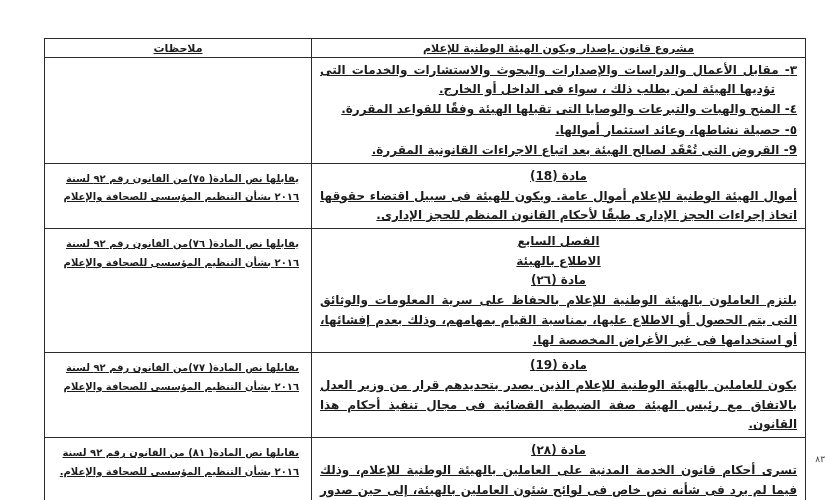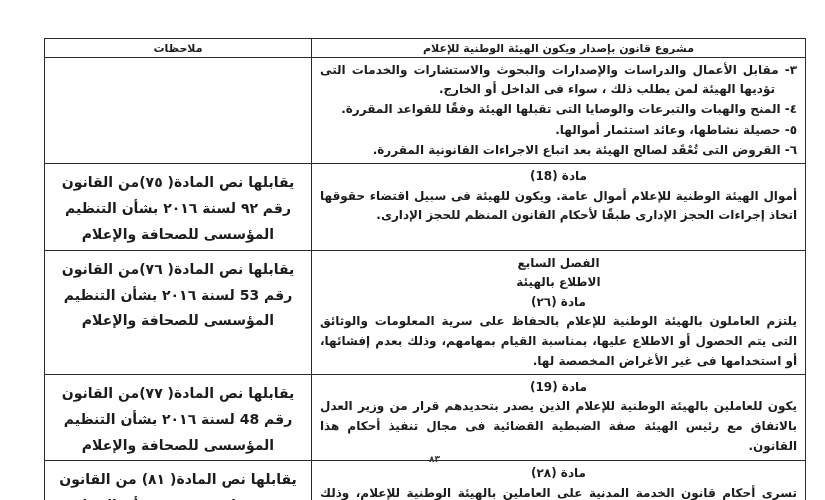--- a/index.html
+++ b/index.html
@@ -10,51 +10,51 @@
   .page{
     position:relative;width:825px;height:500px;background:#ffffff;
     color:#1c1c1c;font-weight:700;direction:rtl;
   }
   .doc-table{
     position:absolute;top:38px;left:44px;width:761px;
     border-collapse:collapse;table-layout:fixed;direction:rtl;
   }
   .doc-table col.col-content{width:494px;}
   .doc-table col.col-notes{width:267px;}
-  .cell{border:1px solid #2b2b2b;vertical-align:top;background:#ffffff;}
+  .cell{border:1px solid #2b2b2b;vertical-align:top;background:#ffffff;text-decoration:underline;}
   th.cell{
     font-size:11px;font-weight:700;text-align:center;
     vertical-align:middle;padding:1px 4px;
   }
   td.content{
     font-size:12px;padding:3px 8px 2px 8px;line-height:1.6;
   }
   td.notes{
-    font-size:14px;text-align:center;padding:6px 12px 2px 12px;line-height:1.85;
+    font-size:10px;padding:6px 12px 2px 12px;line-height:1.85;
   }
   tr.r-header{height:19px;}
   tr.r1{height:95px;}
   tr.r2{height:55px;}
   tr.r3{height:92px;}
   tr.r4{height:54px;}
   tr.r5{height:59px;}
   tr.r6{height:35px;}
   .item{
     padding-right:22px;text-indent:-22px;margin-bottom:1px;
     text-align:justify;
   }
   .heading{
     font-weight:700;text-align:center;line-height:1.55;margin-bottom:1px;
   }
   .para{
     text-align:justify;line-height:1.65;
   }
   .page-number{
     position:absolute;top:454px;left:0;right:0;
-    text-align:center;font-size:9px;font-weight:700;color:#3a3a3a;padding-left:44px;
+    font-size:9px;font-weight:400;color:#3a3a3a;padding-left:44px;
   }
 </style>
 </head>
 <body>
 
 <div class="page">
 
   <table class="doc-table">
     <colgroup>
       <col class="col-content">
@@ -65,49 +65,49 @@
         <tr class="r-header">
       <th class="cell content">مشروع  قانون بإصدار ويكون الهيئة الوطنية للإعلام</th>
       <th class="cell notes">ملاحظات</th>
     </tr>
 
     <tr class="r1">
       <td class="cell content">
         <div class="item">٣-  مقابل الأعمال والدراسات والإصدارات والبحوث والاستشارات والخدمات التى تؤديها الهيئة لمن يطلب ذلك ، سواء فى الداخل أو الخارج.</div>
         <div class="item">٤-  المنح والهبات والتبرعات والوصايا التى تقبلها الهيئة وفقًا للقواعد المقررة.</div>
         <div class="item">٥-  حصيلة نشاطها، وعائد استثمار أموالها.</div>
-        <div class="item">٦-  القروض التى تُعْقَد لصالح الهيئة بعد اتباع الاجراءات القانونية المقررة.</div>
+        <div class="item">9-  القروض التى تُعْقَد لصالح الهيئة بعد اتباع الاجراءات القانونية المقررة.</div>
       </td>
       <td class="cell notes"></td>
     </tr>
 
     <tr class="r2">
       <td class="cell content">
         <div class="heading">مادة (18)</div>
         <div class="para">أموال الهيئة الوطنية للإعلام أموال عامة. ويكون للهيئة فى سبيل اقتضاء حقوقها اتخاذ إجراءات الحجز الإدارى طبقًا لأحكام القانون المنظم للحجز الإدارى.</div>
       </td>
       <td class="cell notes">يقابلها نص المادة( ٧٥)من القانون رقم ٩٢ لسنة ٢٠١٦ بشأن التنظيم المؤسسى للصحافة والإعلام</td>
     </tr>
 
     <tr class="r3">
       <td class="cell content">
         <div class="heading">الفصل السابع</div>
         <div class="heading">الاطلاع بالهيئة</div>
         <div class="heading">مادة (٢٦)</div>
         <div class="para">يلتزم العاملون بالهيئة الوطنية للإعلام بالحفاظ على سرية المعلومات والوثائق التى يتم الحصول أو الاطلاع عليها، بمناسبة القيام بمهامهم، وذلك بعدم إفشائها، أو استخدامها فى غير الأغراض المخصصة لها.</div>
       </td>
-      <td class="cell notes">يقابلها نص المادة( ٧٦)من القانون رقم 53 لسنة ٢٠١٦ بشأن التنظيم المؤسسى للصحافة والإعلام</td>
+      <td class="cell notes">يقابلها نص المادة( ٧٦)من القانون رقم ٩٢ لسنة ٢٠١٦ بشأن التنظيم المؤسسى للصحافة والإعلام</td>
     </tr>
 
     <tr class="r4">
       <td class="cell content">
         <div class="heading">مادة (19)</div>
         <div class="para">يكون للعاملين بالهيئة الوطنية للإعلام الذين يصدر بتحديدهم قرار من وزير العدل بالاتفاق مع رئيس الهيئة صفة الضبطية القضائية فى مجال تنفيذ أحكام هذا القانون.</div>
       </td>
-      <td class="cell notes">يقابلها نص المادة( ٧٧)من القانون رقم 48 لسنة ٢٠١٦ بشأن التنظيم المؤسسى للصحافة والإعلام</td>
+      <td class="cell notes">يقابلها نص المادة( ٧٧)من القانون رقم ٩٢ لسنة ٢٠١٦ بشأن التنظيم المؤسسى للصحافة والإعلام</td>
     </tr>
 
     <tr class="r5">
       <td class="cell content">
         <div class="heading">مادة (٢٨)</div>
         <div class="para">تسرى أحكام قانون الخدمة المدنية على  العاملين بالهيئة الوطنية للإعلام، وذلك فيما لم يرد فى شأنه نص خاص فى لوائح شئون العاملين بالهيئة، إلى حين صدور القانون المنظم لشئونهم.</div>
       </td>
       <td class="cell notes">يقابلها نص المادة( ٨١) من القانون رقم ٩٢ لسنة ٢٠١٦ بشأن التنظيم المؤسسى للصحافة والإعلام.</td>
     </tr>
 

